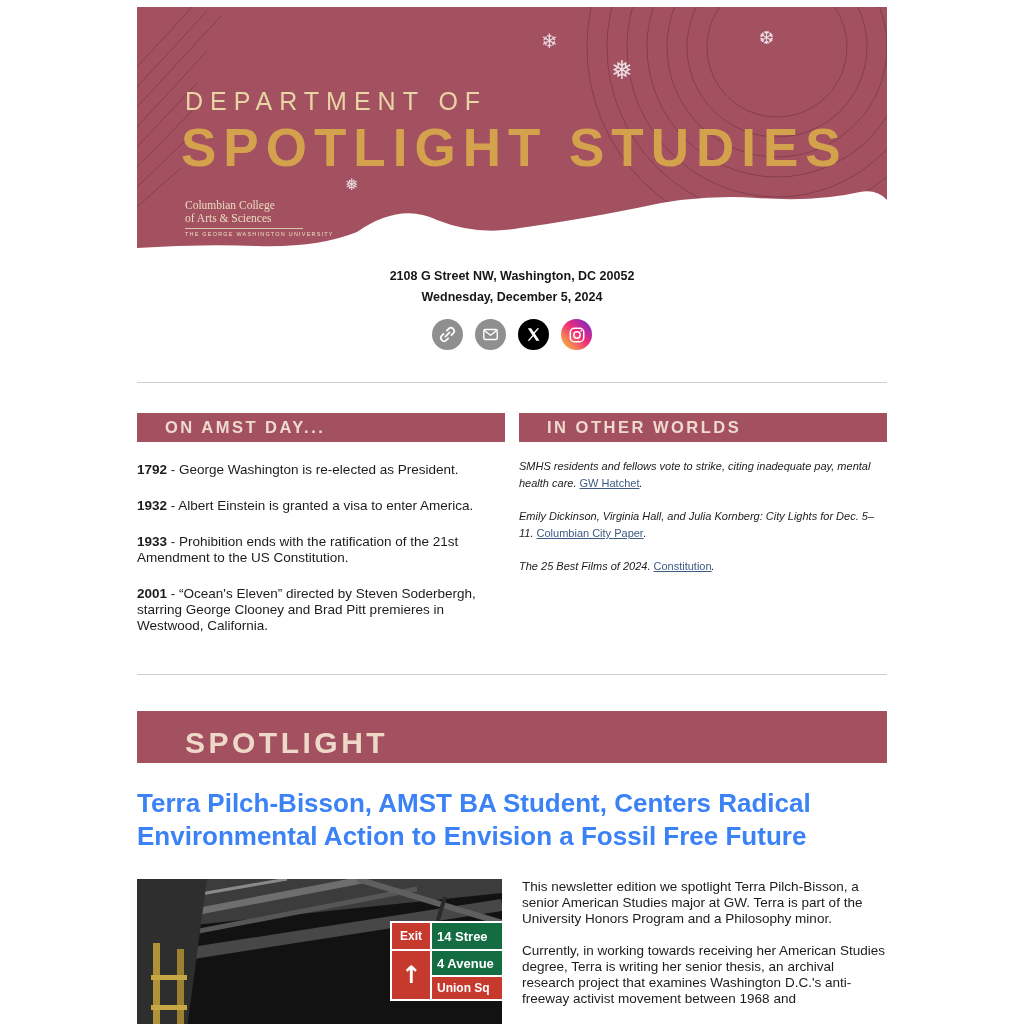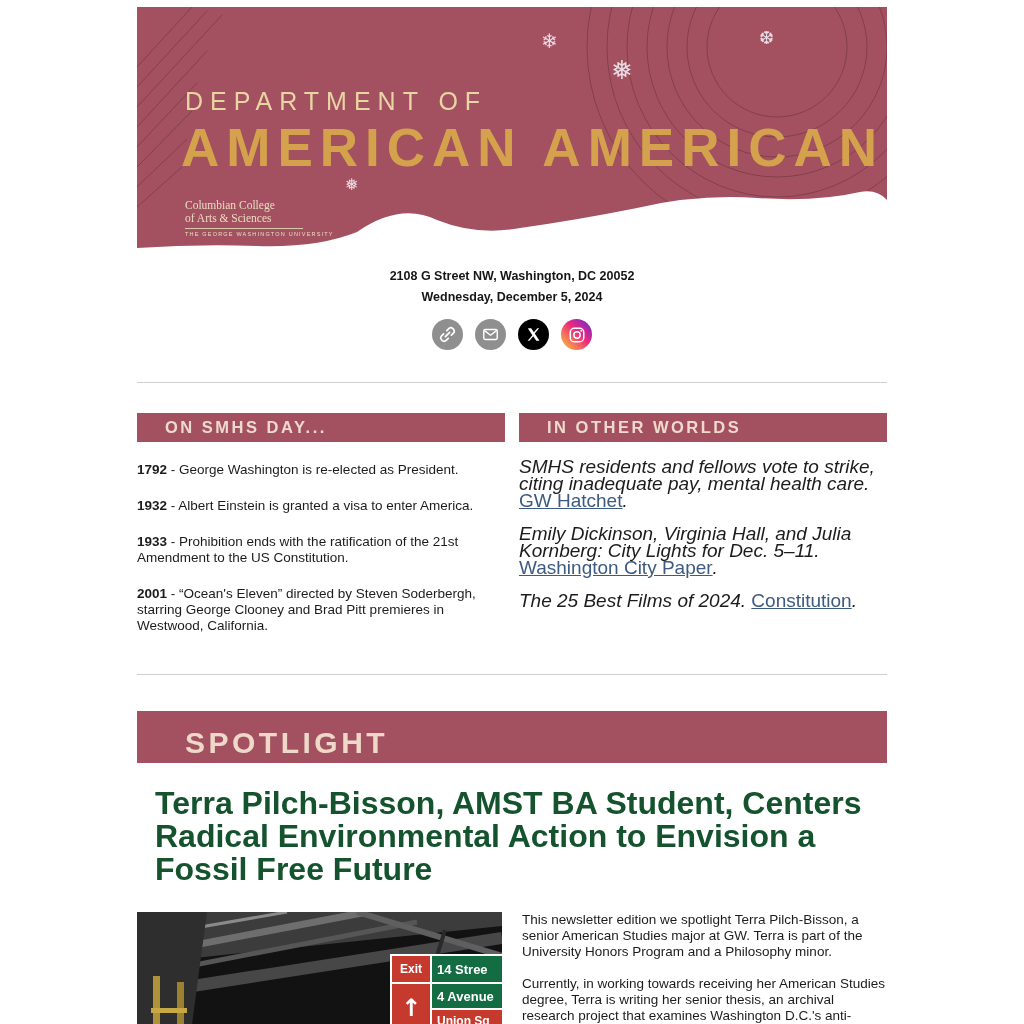--- a/index.html
+++ b/index.html
@@ -28,28 +28,28 @@
   .icon-black { background: #000; }
   .icon-ig { border-radius: 8px; background: linear-gradient(45deg, #f9ce34 0%, #ee2a7b 55%, #6228d7 100%); }
   .divider { border: none; border-top: 1px solid #cfcfcf; margin-top: 32px; }
 
   
   .cols { display: flex; gap: 14px; margin-top: 30px; }
   .col { flex: 1; }
   .col-header { background: #a35160; color: #eedacd; font-weight: 700; font-size: 16.5px; letter-spacing: 2.5px; padding: 5px 8px 5px 28px; }
   .otd-item { margin-top: 20px; font-size: 13.5px; line-height: 16px; color: #1c1c1c; }
   .otd-item b { font-weight: 700; }
-  .iow-item { margin-top: 16px; font-size: 19px; line-height: 17px; font-style: italic; color: #1c1c1c; }
+  .iow-item { margin-top: 16px; font-size: 11px; line-height: 17px; font-style: italic; color: #1c1c1c; }
   .iow-item a { font-style: normal; color: #3d5a80; text-decoration: underline; cursor: pointer; }
 
   
   .divider2 { border: none; border-top: 1px solid #cfcfcf; margin-top: 40px; }
   .spotlight-bar { margin-top: 36px; height: 52px; background: #a35160; display: flex; align-items: center; padding-left: 48px; }
   .spotlight-bar span { color: #eed9c9; font-size: 30px; font-weight: 700; letter-spacing: 3.5px; margin-top: 12px; }
-  .headline { margin-top: 24px; font-size: 32px; font-weight: 700; color: #14532d; line-height: 33px; margin-left: 18px; }
+  .headline { margin-top: 24px; font-size: 26px; font-weight: 700; color: #3b82f6; line-height: 33px; }
   .feature { display: flex; gap: 20px; margin-top: 26px; }
   .photo { width: 365px; height: 180px; flex: 0 0 365px; background: #101010; }
   .feature-text { flex: 1; font-size: 13.5px; line-height: 16px; color: #1c1c1c; }
   .feature-text p { margin-bottom: 16px; }
 </style>
 </head>
 <body>
 
 <div class="content">
 
@@ -73,21 +73,21 @@
         <line x1="0" y1="200" x2="45" y2="160"></line>
       </g>
     </svg>
 
     <span class="snowflake" style="left:404px; top:22px; font-size:20px;">❄</span>
     <span class="snowflake" style="left:474px; top:48px; font-size:26px;">❅</span>
     <span class="snowflake" style="left:622px; top:20px; font-size:18px;">❆</span>
     <span class="snowflake" style="left:208px; top:168px; font-size:16px;">❅</span>
 
     <div class="kicker">DEPARTMENT OF</div>
-    <div class="banner-title">AMERICAN AMERICAN</div>
+    <div class="banner-title">SPOTLIGHT STUDIES</div>
 
     <div class="cc-logo">
       <div class="cc-line1">Columbian College</div>
       <div class="cc-line2">of Arts &amp; Sciences</div>
       <div class="cc-rule"></div>
       <div class="cc-line3">THE GEORGE WASHINGTON UNIVERSITY</div>
     </div>
 
     <svg class="snow" viewBox="0 0 750 80" preserveAspectRatio="none">
       <path fill="#ffffff" d="M0,80 L0,74 Q60,70 120,72 Q180,74 220,58 Q263,28 300,46 Q340,62 383,54 Q440,46 500,34 Q560,20 620,24 Q680,28 723,18 Q740,15 750,26 L750,80 Z"></path>
@@ -124,31 +124,31 @@
         <circle cx="12" cy="12" r="4.2"></circle>
         <circle cx="17.6" cy="6.4" r="1.2" fill="#ffffff" stroke="none"></circle>
       </svg>
     </div>
   </div>
 
   <hr class="divider">
 
   <div class="cols">
     <div class="col">
-      <div class="col-header">ON SMHS DAY...</div>
+      <div class="col-header">ON AMST DAY...</div>
       <p class="otd-item"><b>1792</b><span> - George Washington is re-elected as President.</span></p>
       <p class="otd-item"><b>1932</b><span> - Albert Einstein is granted a visa to enter America.</span></p>
       <p class="otd-item"><b>1933</b><span> - Prohibition ends with the ratification of the 21st Amendment to the US Constitution.</span></p>
       <p class="otd-item"><b>2001</b><span> - “Ocean's Eleven” directed by Steven Soderbergh, starring George Clooney and Brad Pitt premieres in Westwood, California.</span></p>
     </div>
 
     <div class="col">
       <div class="col-header">IN OTHER WORLDS</div>
       <p class="iow-item"><span>SMHS residents and fellows vote to strike, citing inadequate pay, mental health care. </span><a>GW Hatchet</a><span>.</span></p>
-      <p class="iow-item"><span>Emily Dickinson, Virginia Hall, and Julia Kornberg: City Lights for Dec. 5–11. </span><a>Washington City Paper</a><span>.</span></p>
+      <p class="iow-item"><span>Emily Dickinson, Virginia Hall, and Julia Kornberg: City Lights for Dec. 5–11. </span><a>Columbian City Paper</a><span>.</span></p>
       <p class="iow-item"><span>The 25 Best Films of 2024. </span><a>Constitution</a><span>.</span></p>
     </div>
   </div>
 
   <hr class="divider2">
 
   <div class="spotlight-bar">
     <span>SPOTLIGHT</span>
   </div>
 

